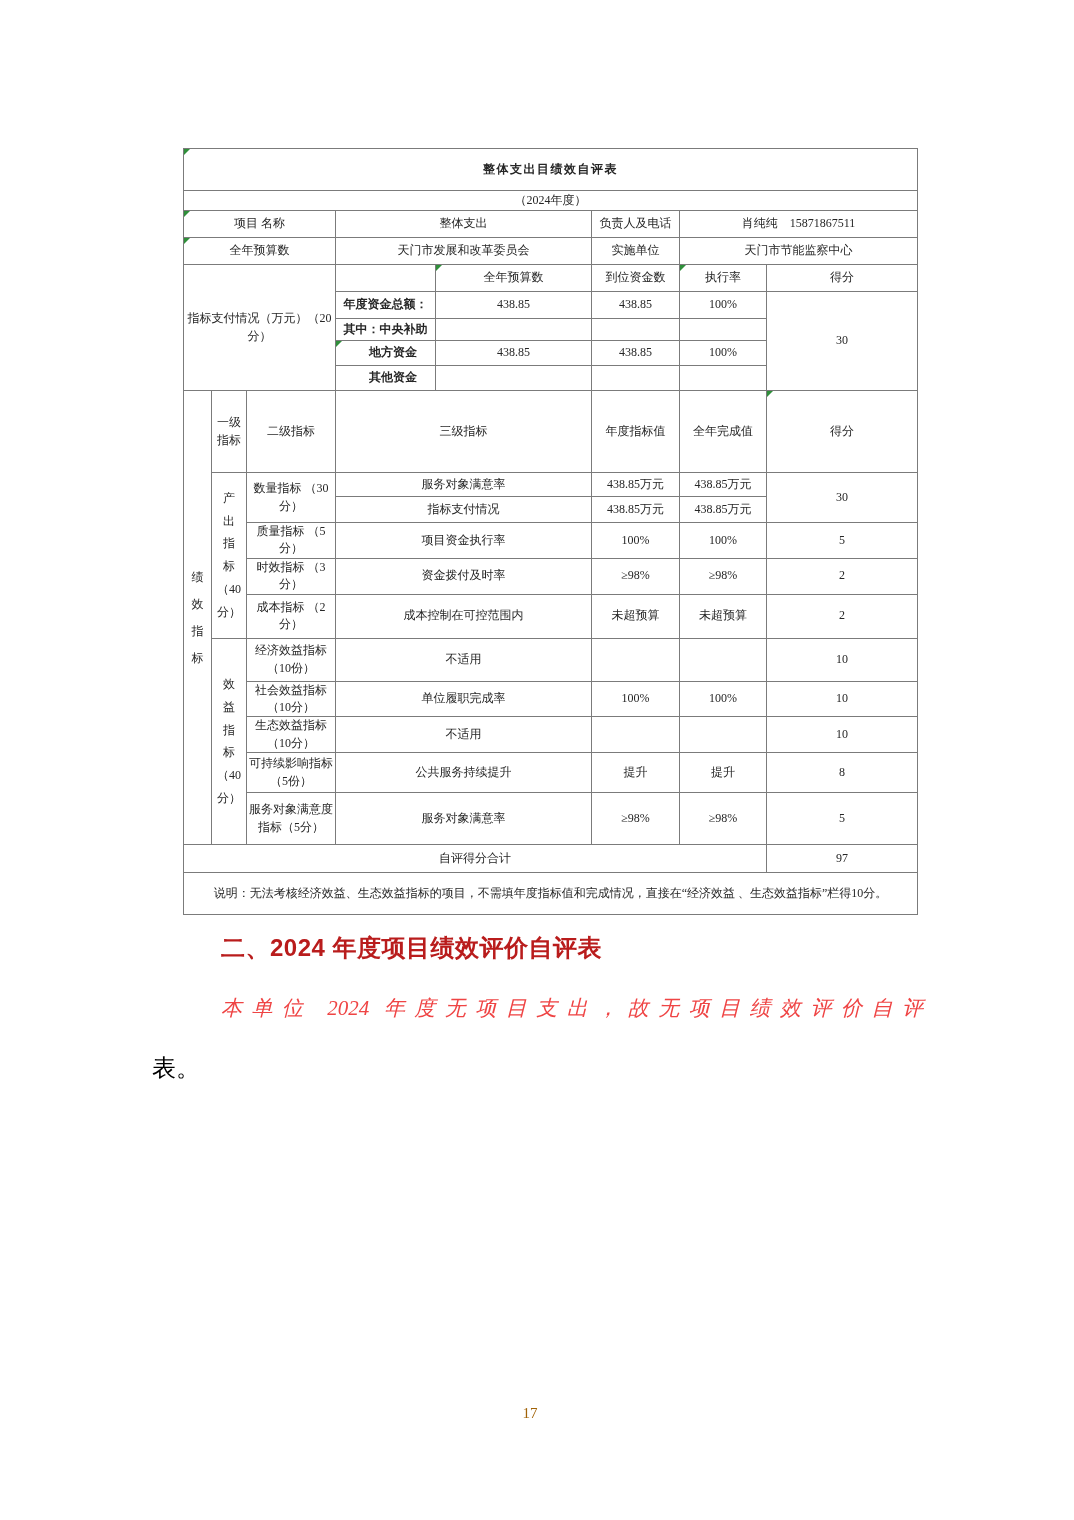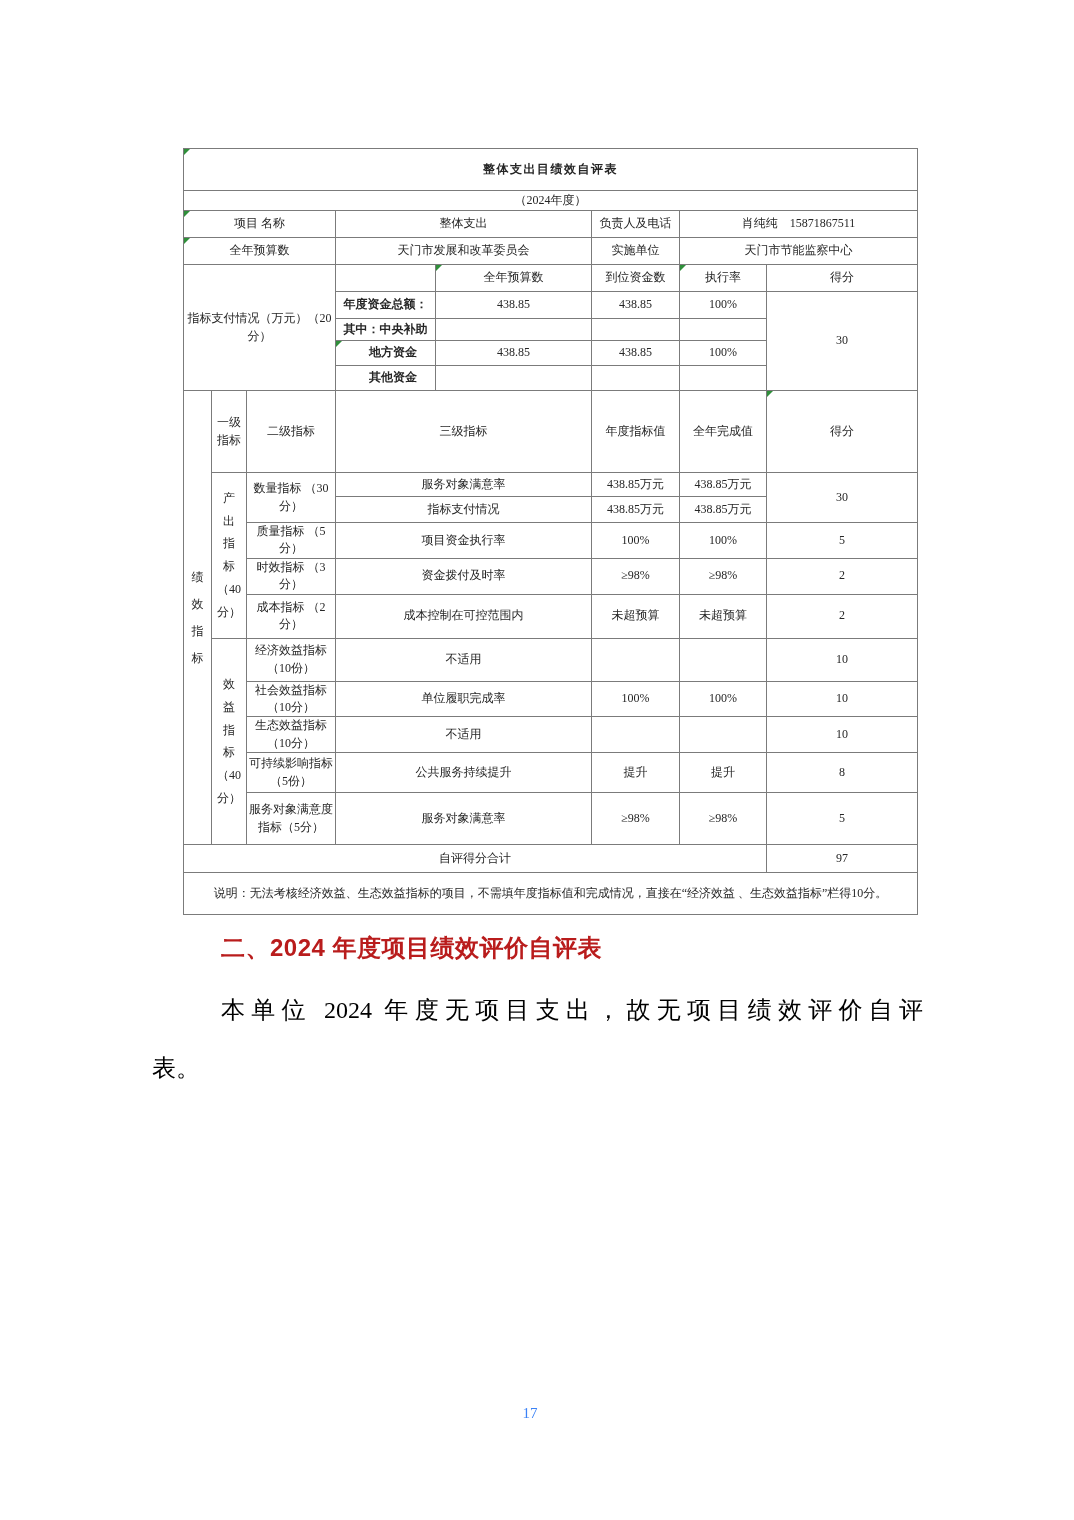--- a/index.html
+++ b/index.html
@@ -34,25 +34,25 @@
     border-top:6px solid #2f8f3a;border-right:6px solid transparent;
   }
   
   .section-heading{
     position:absolute;left:221px;top:932px;
     font-family:"Liberation Sans","DejaVu Sans",sans-serif;
     font-weight:bold;font-size:24px;color:#b91c1c;letter-spacing:0.5px;white-space:nowrap;
   }
   .para-line1{
     position:absolute;left:221px;top:994px;width:702px;
-    font-size:24px;color:#000000;
-    text-align:justify;text-align-last:justify;white-space:nowrap0;
+    font-size:21px;color:#ef4444;
+    text-align:justify;text-align-last:justify;white-space:nowrap0;font-style:italic;
   }
   .para-line2{position:absolute;left:152px;top:1052px;font-size:24px;color:#000;}
-  .page-number{position:absolute;left:0;top:1405px;width:1060px;text-align:center;font-size:15px;color:#3b82f6;}
+  .page-number{position:absolute;left:0;top:1405px;width:1060px;text-align:center;font-size:15px;color:#a16207;}
 </style>
 </head>
 <body>
 
 <div class="page">
 
   <div class="tbl-wrap">
     <table class="selftable">
       <colgroup>
         <col style="width:28px">

